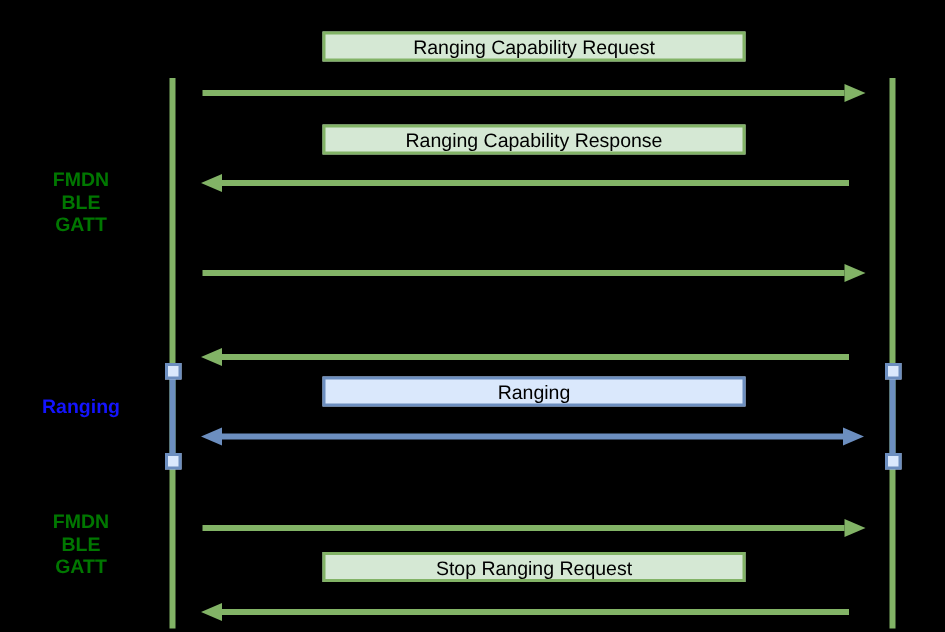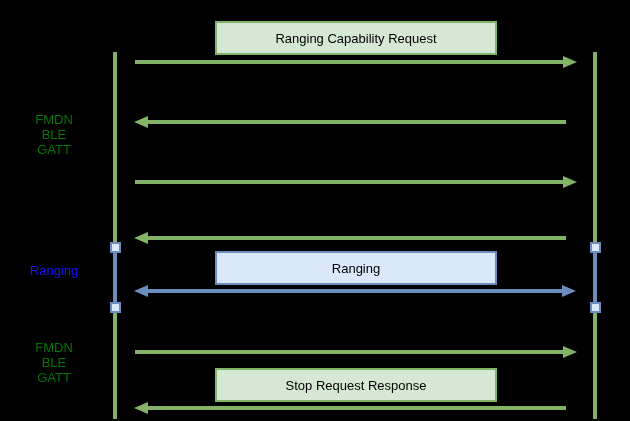--- a/index.html
+++ b/index.html
@@ -17,21 +17,21 @@
   .blueseg{position:absolute;top:247px;width:4px;height:61px;background:#6c8ebf;z-index:2;}
   .bs-left{left:113px;}
   .bs-right{left:593px;}
   .sq{position:absolute;width:11px;height:11px;box-sizing:border-box;
       background:#dae8fc;border:2px solid #6c8ebf;z-index:3;}
   .sq-lt{left:110px;top:242px;}
   .sq-lb{left:110px;top:302px;}
   .sq-rt{left:590px;top:242px;}
   .sq-rb{left:590px;top:302px;}
   
-  .box{position:absolute;left:215px;width:282px;height:34px;box-sizing:border-box;
+  .box{position:absolute;left:215px;width:282px;height:20px;box-sizing:border-box;
        background:#d5e8d4;border:2px solid #82b366;
        display:flex;align-items:center;justify-content:center;
        font-size:13px;color:#000;}
   .box.blue{background:#dae8fc;border-color:#6c8ebf;}
   .b1{top:21px}.b2{top:83px}.b3{top:143px}.b4{top:198px}.b5{top:251px}.b6{top:311px}.b7{top:368px}
   
   .arrow{position:absolute;height:12px;display:flex;align-items:center;}
   .arrow .line{flex:1;height:4px;background:#82b366;}
   .arrow .head-r{width:0;height:0;border-top:6px solid transparent;
        border-bottom:6px solid transparent;border-left:14px solid #82b366;}
@@ -42,21 +42,21 @@
   .arrow.blue .head-l{border-right-color:#6c8ebf;}
   .a1{top:56px;left:135px;width:442px;}
   .a2{top:116px;left:134px;width:432px;}
   .a3{top:176px;left:135px;width:442px;}
   .a4{top:232px;left:134px;width:432px;}
   .a5{top:285px;left:134px;width:442px;}
   .a6{top:346px;left:135px;width:442px;}
   .a7{top:402px;left:134px;width:432px;}
   
   .side-label{position:absolute;left:10px;width:88px;text-align:center;
-       font-weight:normal;font-size:13px;line-height:15px;white-space:pre-line;}
+       font-weight:bold;font-size:13px;line-height:15px;white-space:pre-line;}
   .sl1{top:112px;color:#007700;}
   .sl2{top:263px;color:#1414ff;line-height:16px;}
   .sl3{top:340px;color:#007700;}
 </style>
 </head>
 <body>
 
 <div class="diagram">
 
   <div class="side-label sl1">FMDN
@@ -73,25 +73,28 @@
   <div class="blueseg bs-left"></div>
   <div class="blueseg bs-right"></div>
   <div class="sq sq-lt"></div>
   <div class="sq sq-lb"></div>
   <div class="sq sq-rt"></div>
   <div class="sq sq-rb"></div>
 
   <div class="box b1">
     <span>Ranging Capability Request</span>
   </div>
+  <div class="box b2">
+    <span>Ranging Capability Response</span>
+  </div>
   <div class="box blue b5">
     <span>Ranging</span>
   </div>
   <div class="box b7">
-    <span>Stop Request Response</span>
+    <span>Stop Ranging Request</span>
   </div>
 
   <div class="arrow a1">
     <div class="line"></div>
     <div class="head-r"></div>
   </div>
   <div class="arrow a2">
     <div class="head-l"></div>
     <div class="line"></div>
   </div>

